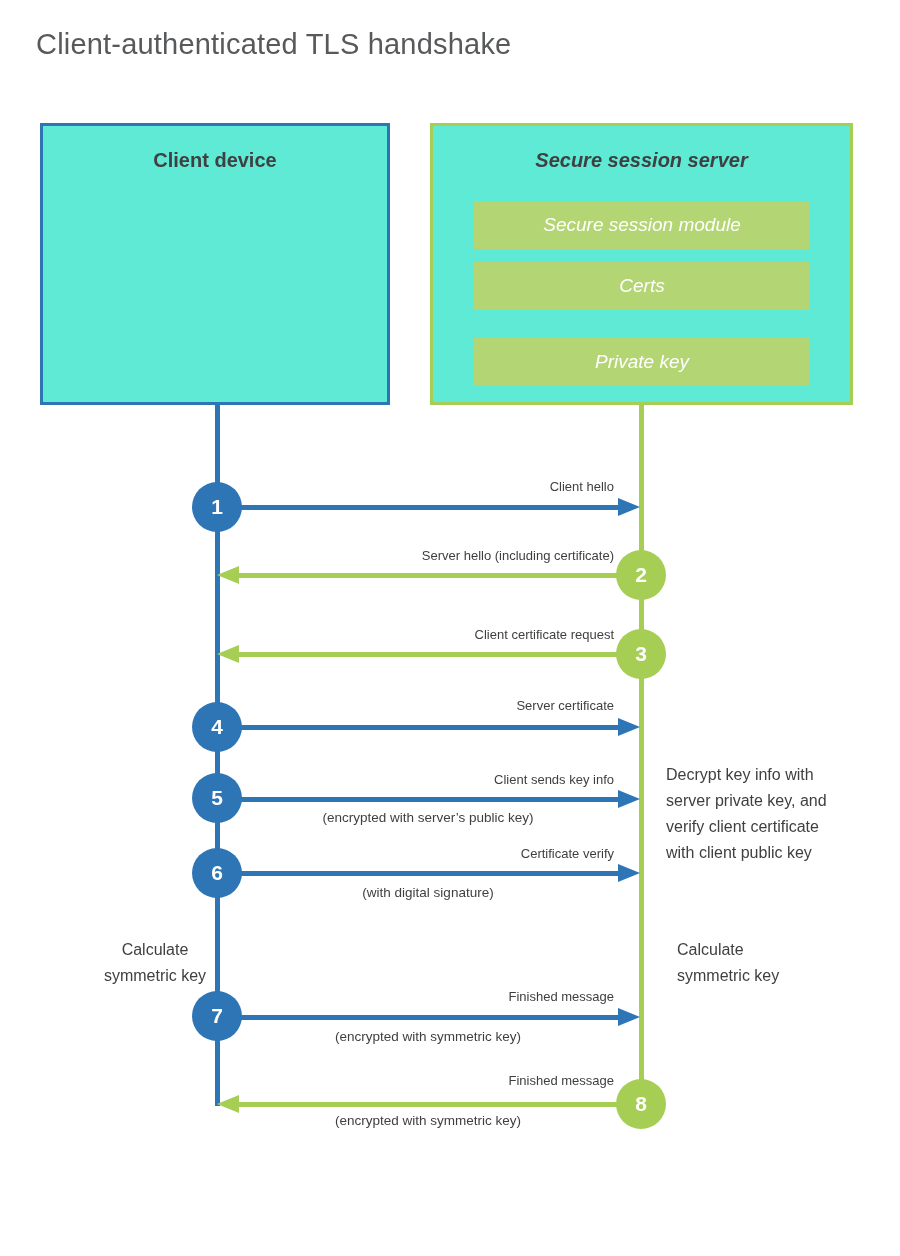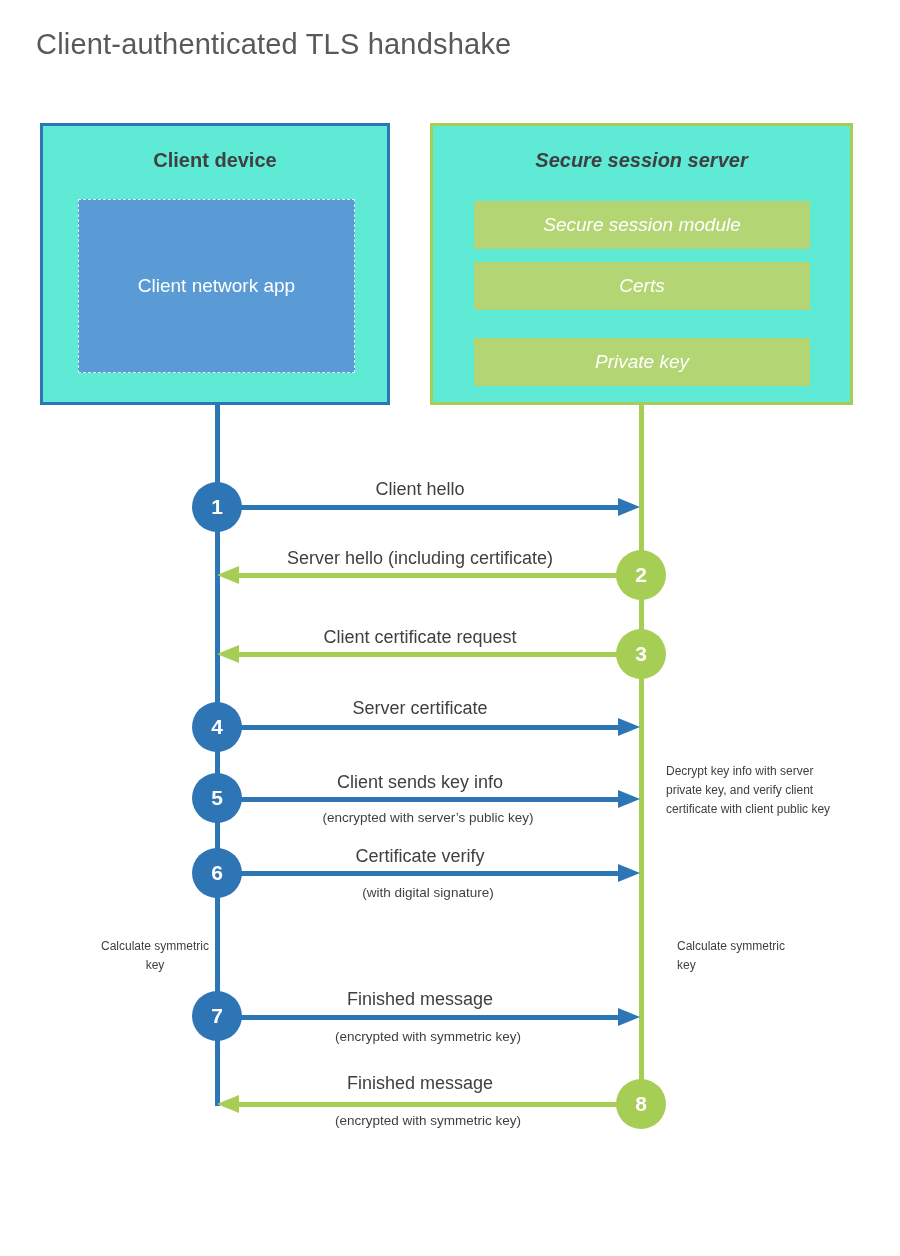--- a/index.html
+++ b/index.html
@@ -51,43 +51,40 @@
     border-top:9px solid transparent;border-bottom:9px solid transparent;
     border-right:22px solid var(--green);}
   .circle{
     position:absolute;width:50px;height:50px;border-radius:50%;
     color:#fff;font-size:21px;font-weight:bold;
     display:flex;align-items:center;justify-content:center;
   }
   .circle.blue{background:var(--blue);}
   .circle.green{background:var(--green);}
   .msg-label{
-    position:absolute;left:220px;width:400px;text-align:center;
-    font-size:18px;color:var(--label);
+    position:absolute;left:214px;width:400px;text-align:right;
+    font-size:13px;color:var(--label);
   }
   .msg-sub{
     position:absolute;left:228px;width:400px;text-align:center;
     font-size:13.5px;color:var(--label);
   }
   
-  .note{position:absolute;font-size:12px;line-height:19px;color:var(--label);}
+  .note{position:absolute;font-size:16px;line-height:26px;color:var(--label);}
   .note.centered{text-align:center;}
 </style>
 </head>
 <body>
 
 <div class="canvas">
 
   <div class="page-title">Client-authenticated TLS handshake</div>
 
   <div class="actor-box client">
     <div class="actor-title">Client device</div>
-    <div class="app-box">
-      <span>Client network app</span>
-    </div>
   </div>
 
   <div class="actor-box server">
     <div class="actor-title">Secure session server</div>
     <div class="module-bar" style="top:75px">Secure session module</div>
     <div class="module-bar" style="top:136px">Certs</div>
     <div class="module-bar" style="top:212px">Private key</div>
   </div>
 
   <div class="vline blue"></div>

